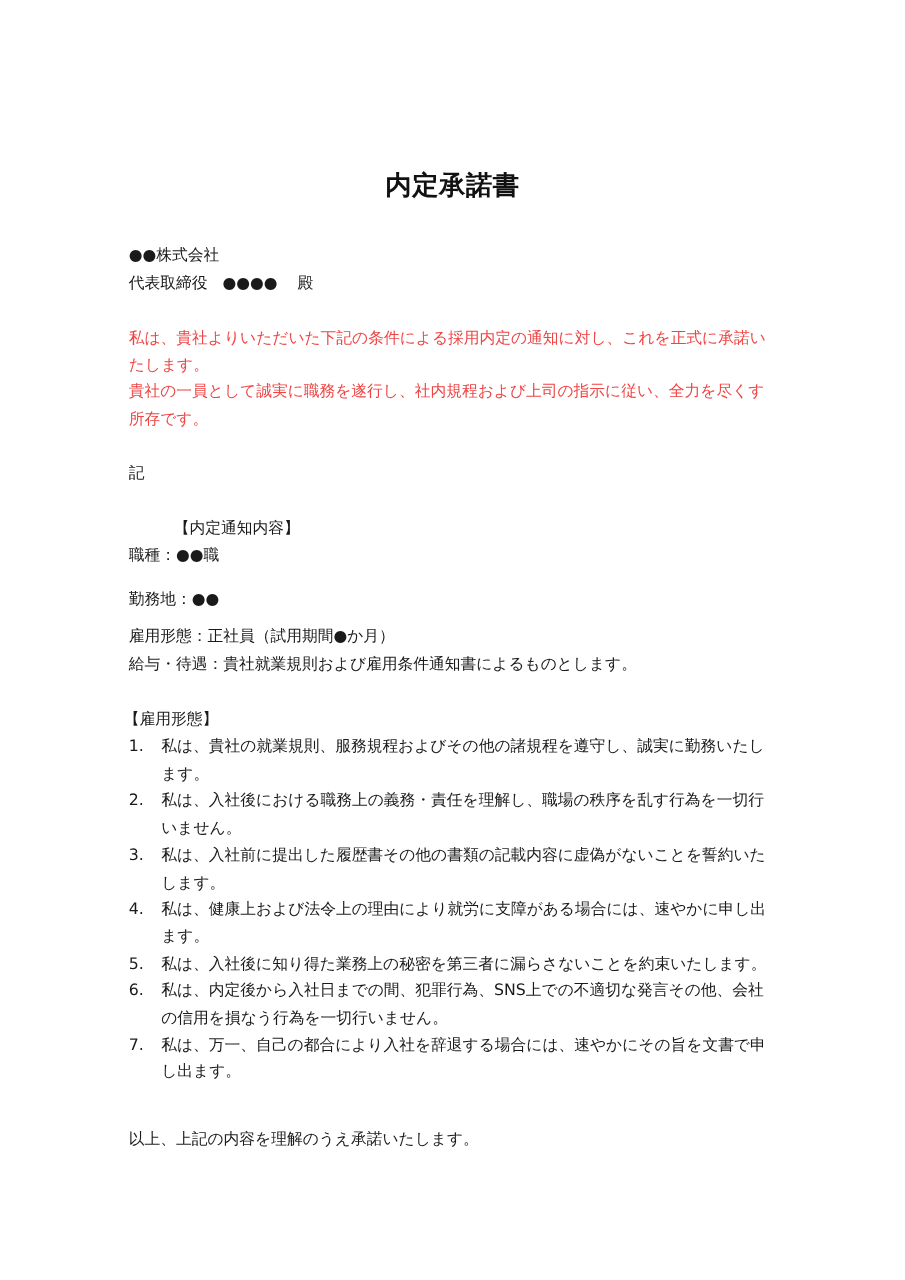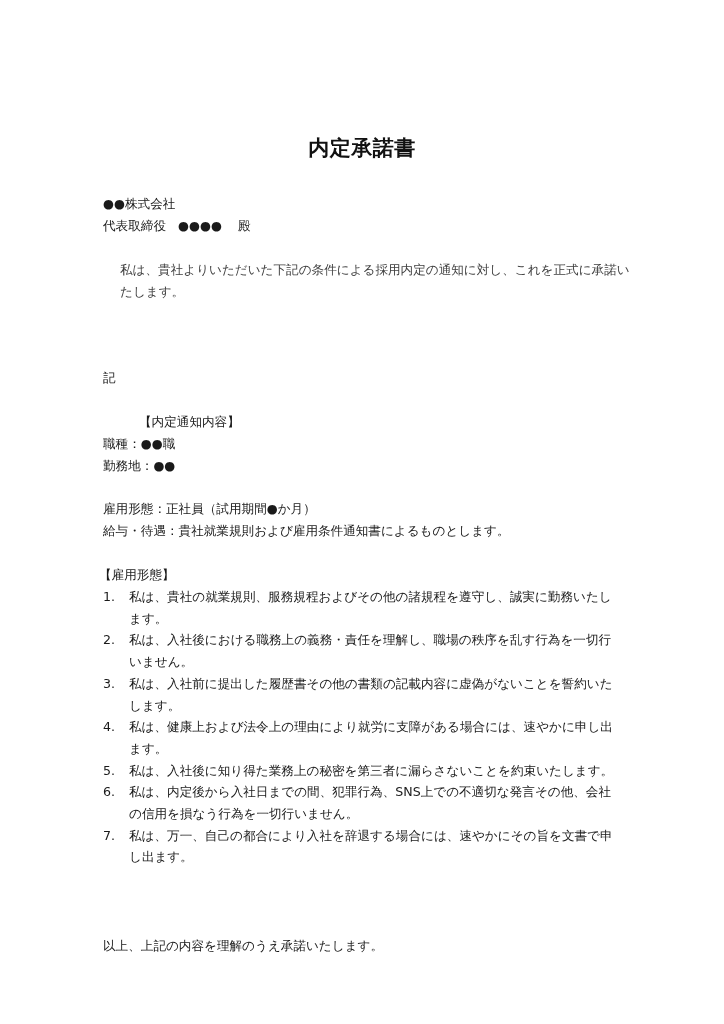--- a/index.html
+++ b/index.html
@@ -35,25 +35,25 @@
     .line {
       position: absolute;
       left: 103px;
       font-size: 12.6px;
       line-height: 21.7px;
       white-space: nowrap;
       color: #1a1a1a;
     }
     .para {
       position: absolute;
-      left: 120px;
+      left: 103px;
       width: 520px;
       font-size: 12.6px;
       line-height: 21.7px;
-      color: #404040;
+      color: #ef4444;
     }
     .oath-list {
       position: absolute;
       left: 103px;
       top: 586px;
       width: 520px;
       margin: 0;
       padding: 0;
       list-style: none;
     }
@@ -78,26 +78,27 @@
 <div class="page">
 
   <div class="title">内定承諾書</div>
 
   <div class="line" style="top:193px;">●●株式会社</div>
   <div class="line" style="top:215px;">
     <span>代表取締役</span><span class="gap">   </span><span>●●●●</span><span class="gap">    </span><span>殿</span>
   </div>
 
   <div class="para" style="top:259px;">私は、貴社よりいただいた下記の条件による採用内定の通知に対し、これを正式に承諾いたします。</div>
+  <div class="para" style="top:302px;">貴社の一員として誠実に職務を遂行し、社内規程および上司の指示に従い、全力を尽くす所存です。</div>
 
   <div class="line" style="top:367px;">記</div>
 
   <div class="line" style="top:411px;left:99px;margin-left:40px;">【内定通知内容】</div>
   <div class="line" style="top:433px;">職種：●●職</div>
-  <div class="line" style="top:455px;">勤務地：●●</div>
+  <div class="line" style="top:468px;">勤務地：●●</div>
   <div class="line" style="top:520px;">給与・待遇：貴社就業規則および雇用条件通知書によるものとします。</div>
   <div class="line" style="top:498px;">雇用形態：正社員（試用期間●か月）</div>
 
   <div class="line" style="top:564px;left:99px;">【雇用形態】</div>
 
   <ol class="oath-list">
     <li class="oath-item">
       <span class="oath-num">1.</span>
       <span>私は、貴社の就業規則、服務規程およびその他の諸規程を遵守し、誠実に勤務いたします。</span>
     </li>
@@ -120,15 +121,15 @@
     <li class="oath-item">
       <span class="oath-num">6.</span>
       <span>私は、内定後から入社日までの間、犯罪行為、SNS上での不適切な発言その他、会社の信用を損なう行為を一切行いません。</span>
     </li>
     <li class="oath-item">
       <span class="oath-num">7.</span>
       <span>私は、万一、自己の都合により入社を辞退する場合には、速やかにその旨を文書で申し出ます。</span>
     </li>
   </ol>
 
-  <div class="line" style="top:935px;text-align:right;">以上、上記の内容を理解のうえ承諾いたします。</div>
+  <div class="line" style="top:900px;text-align:right;">以上、上記の内容を理解のうえ承諾いたします。</div>
 
 </div>
 
 </body></html>

